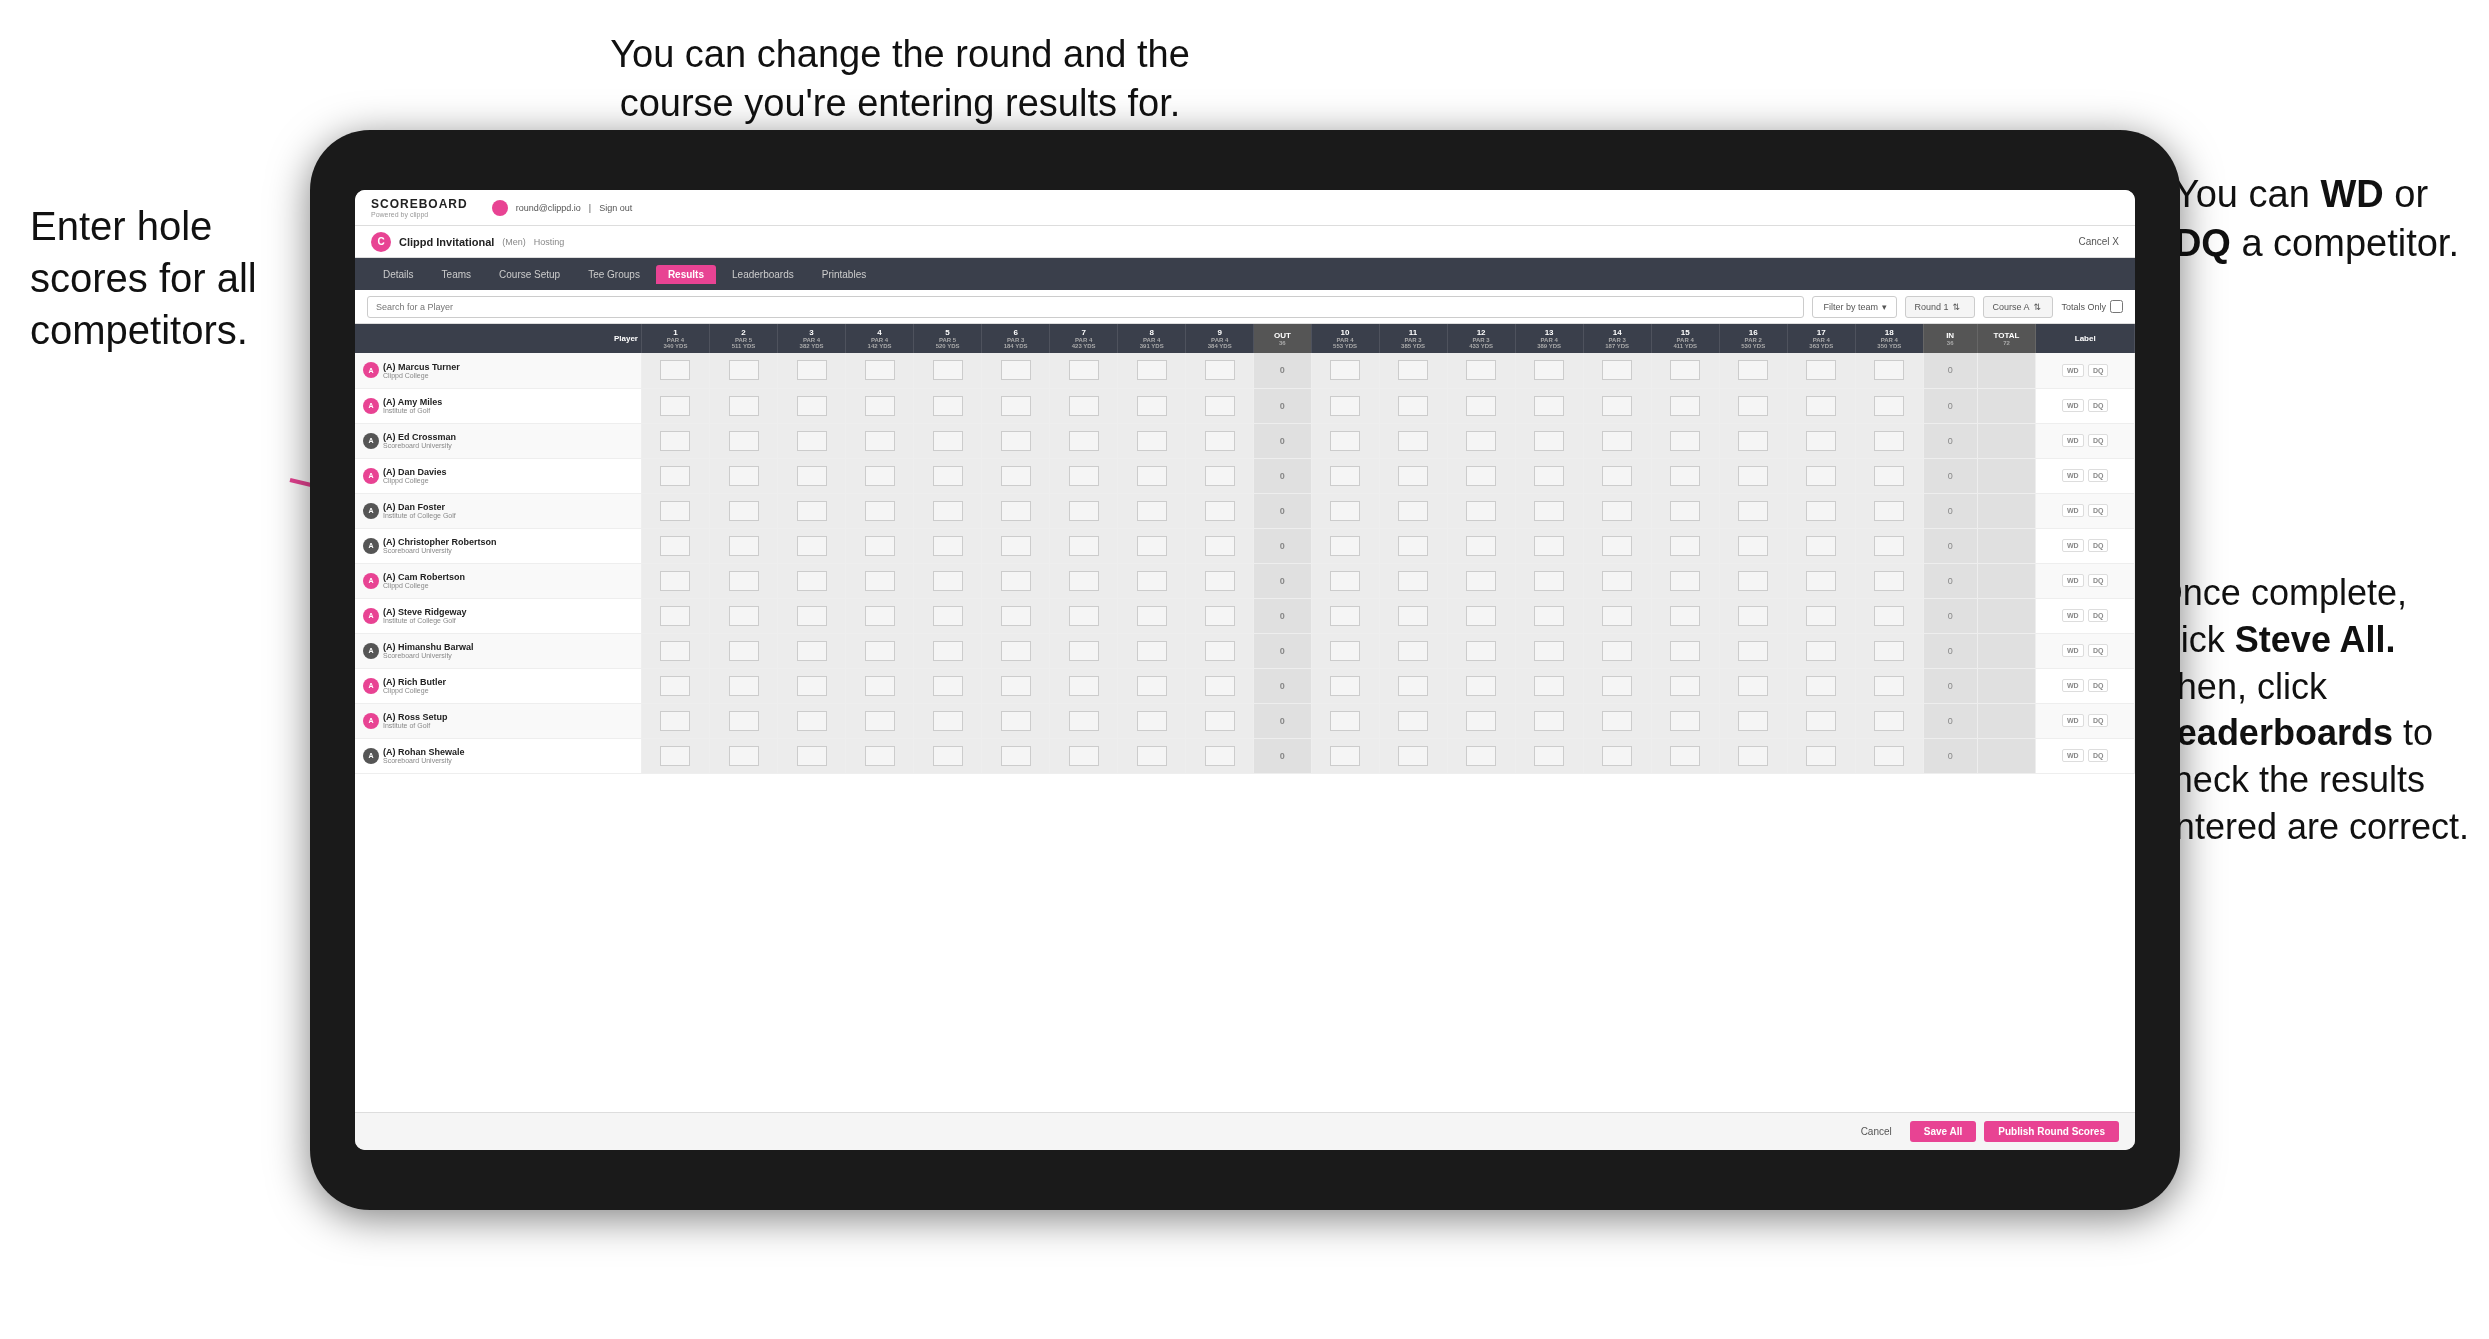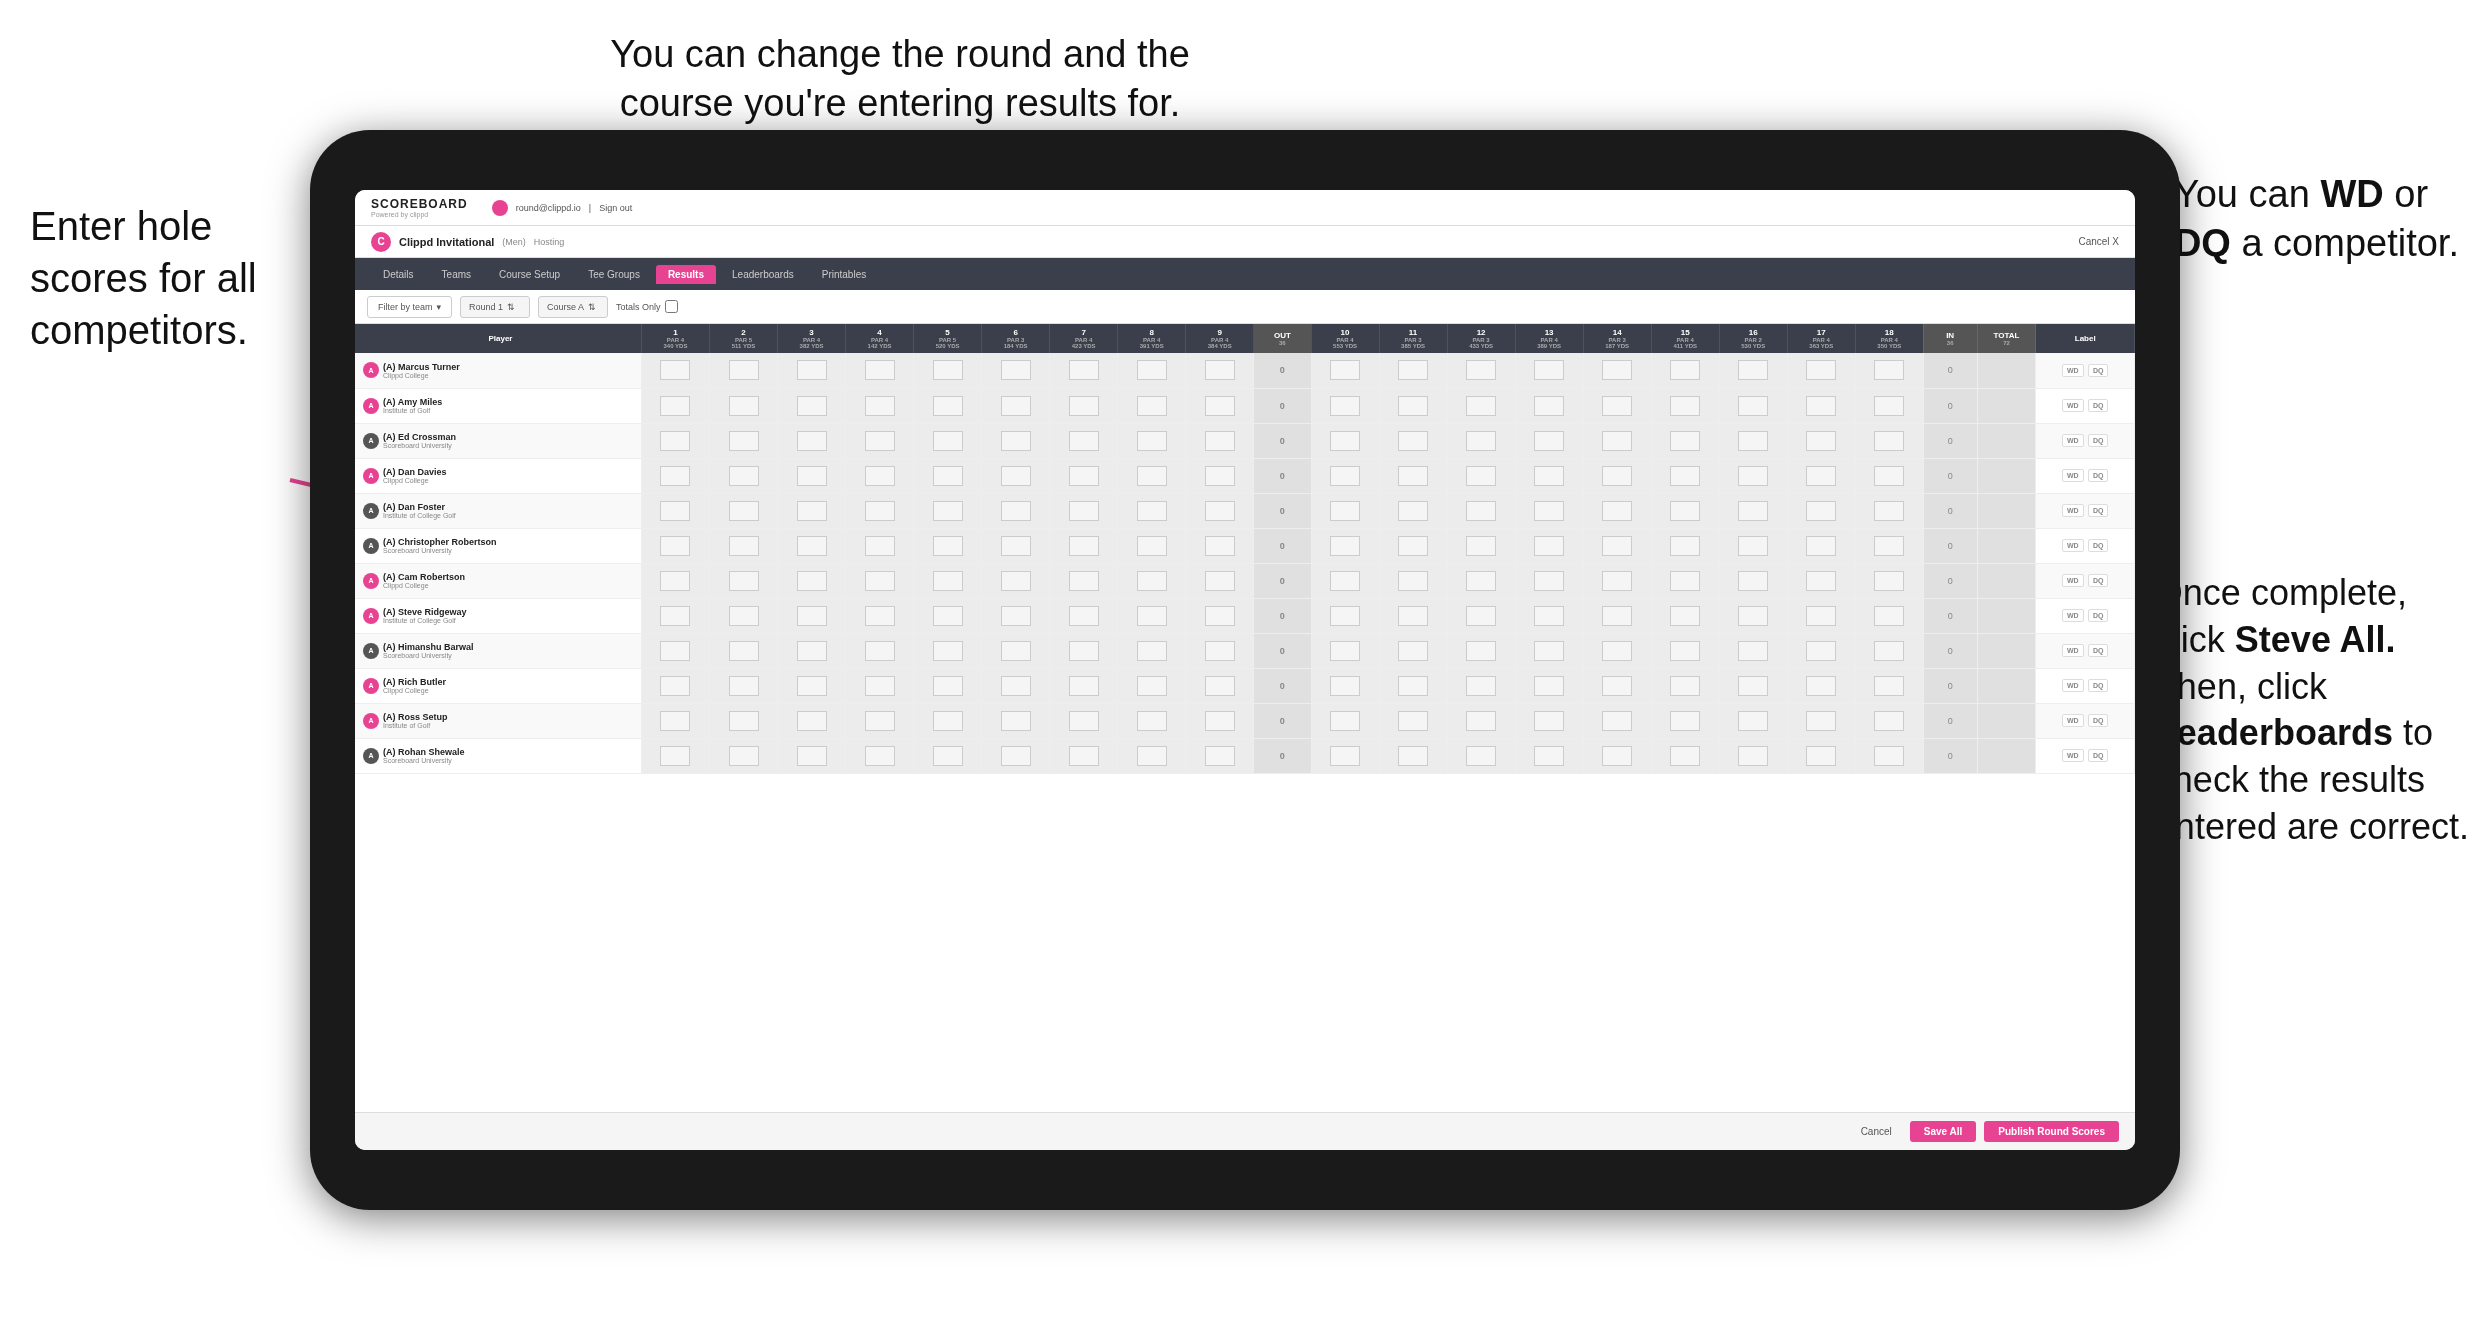--- a/index.html
+++ b/index.html
@@ -249,21 +249,21 @@
     }
 
     .score-table th {
       padding: 4px 3px;
       text-align: center;
       border-right: 1px solid rgba(255,255,255,0.1);
       font-weight: 600;
       white-space: nowrap;
     }
     .score-table th.player-col {
-      text-align: center;
+      text-align: right;
       padding-left: 8px;
       min-width: 160px;
     }
     .score-table th.hole-col {
       min-width: 38px;
     }
     .score-table th.out-col {
       background: #555;
       min-width: 32px;
     }
@@ -474,20 +474,21 @@
       <span class="tab-item">Details</span>
       <span class="tab-item">Teams</span>
       <span class="tab-item">Course Setup</span>
       <span class="tab-item">Tee Groups</span>
       <span class="tab-item active">Results</span>
       <span class="tab-item">Leaderboards</span>
       <span class="tab-item">Printables</span>
     </div>
 
     <div class="toolbar">
+      <input class="search-input" type="text" placeholder="Search for a Player" style="">
       <div class="filter-btn">
         <span>Filter by team</span>
         <span>▾</span>
       </div>
       <div class="round-select">
         <span>Round 1</span>
         <span>⇅</span>
       </div>
       <div class="course-select">
         <span>Course A</span>

